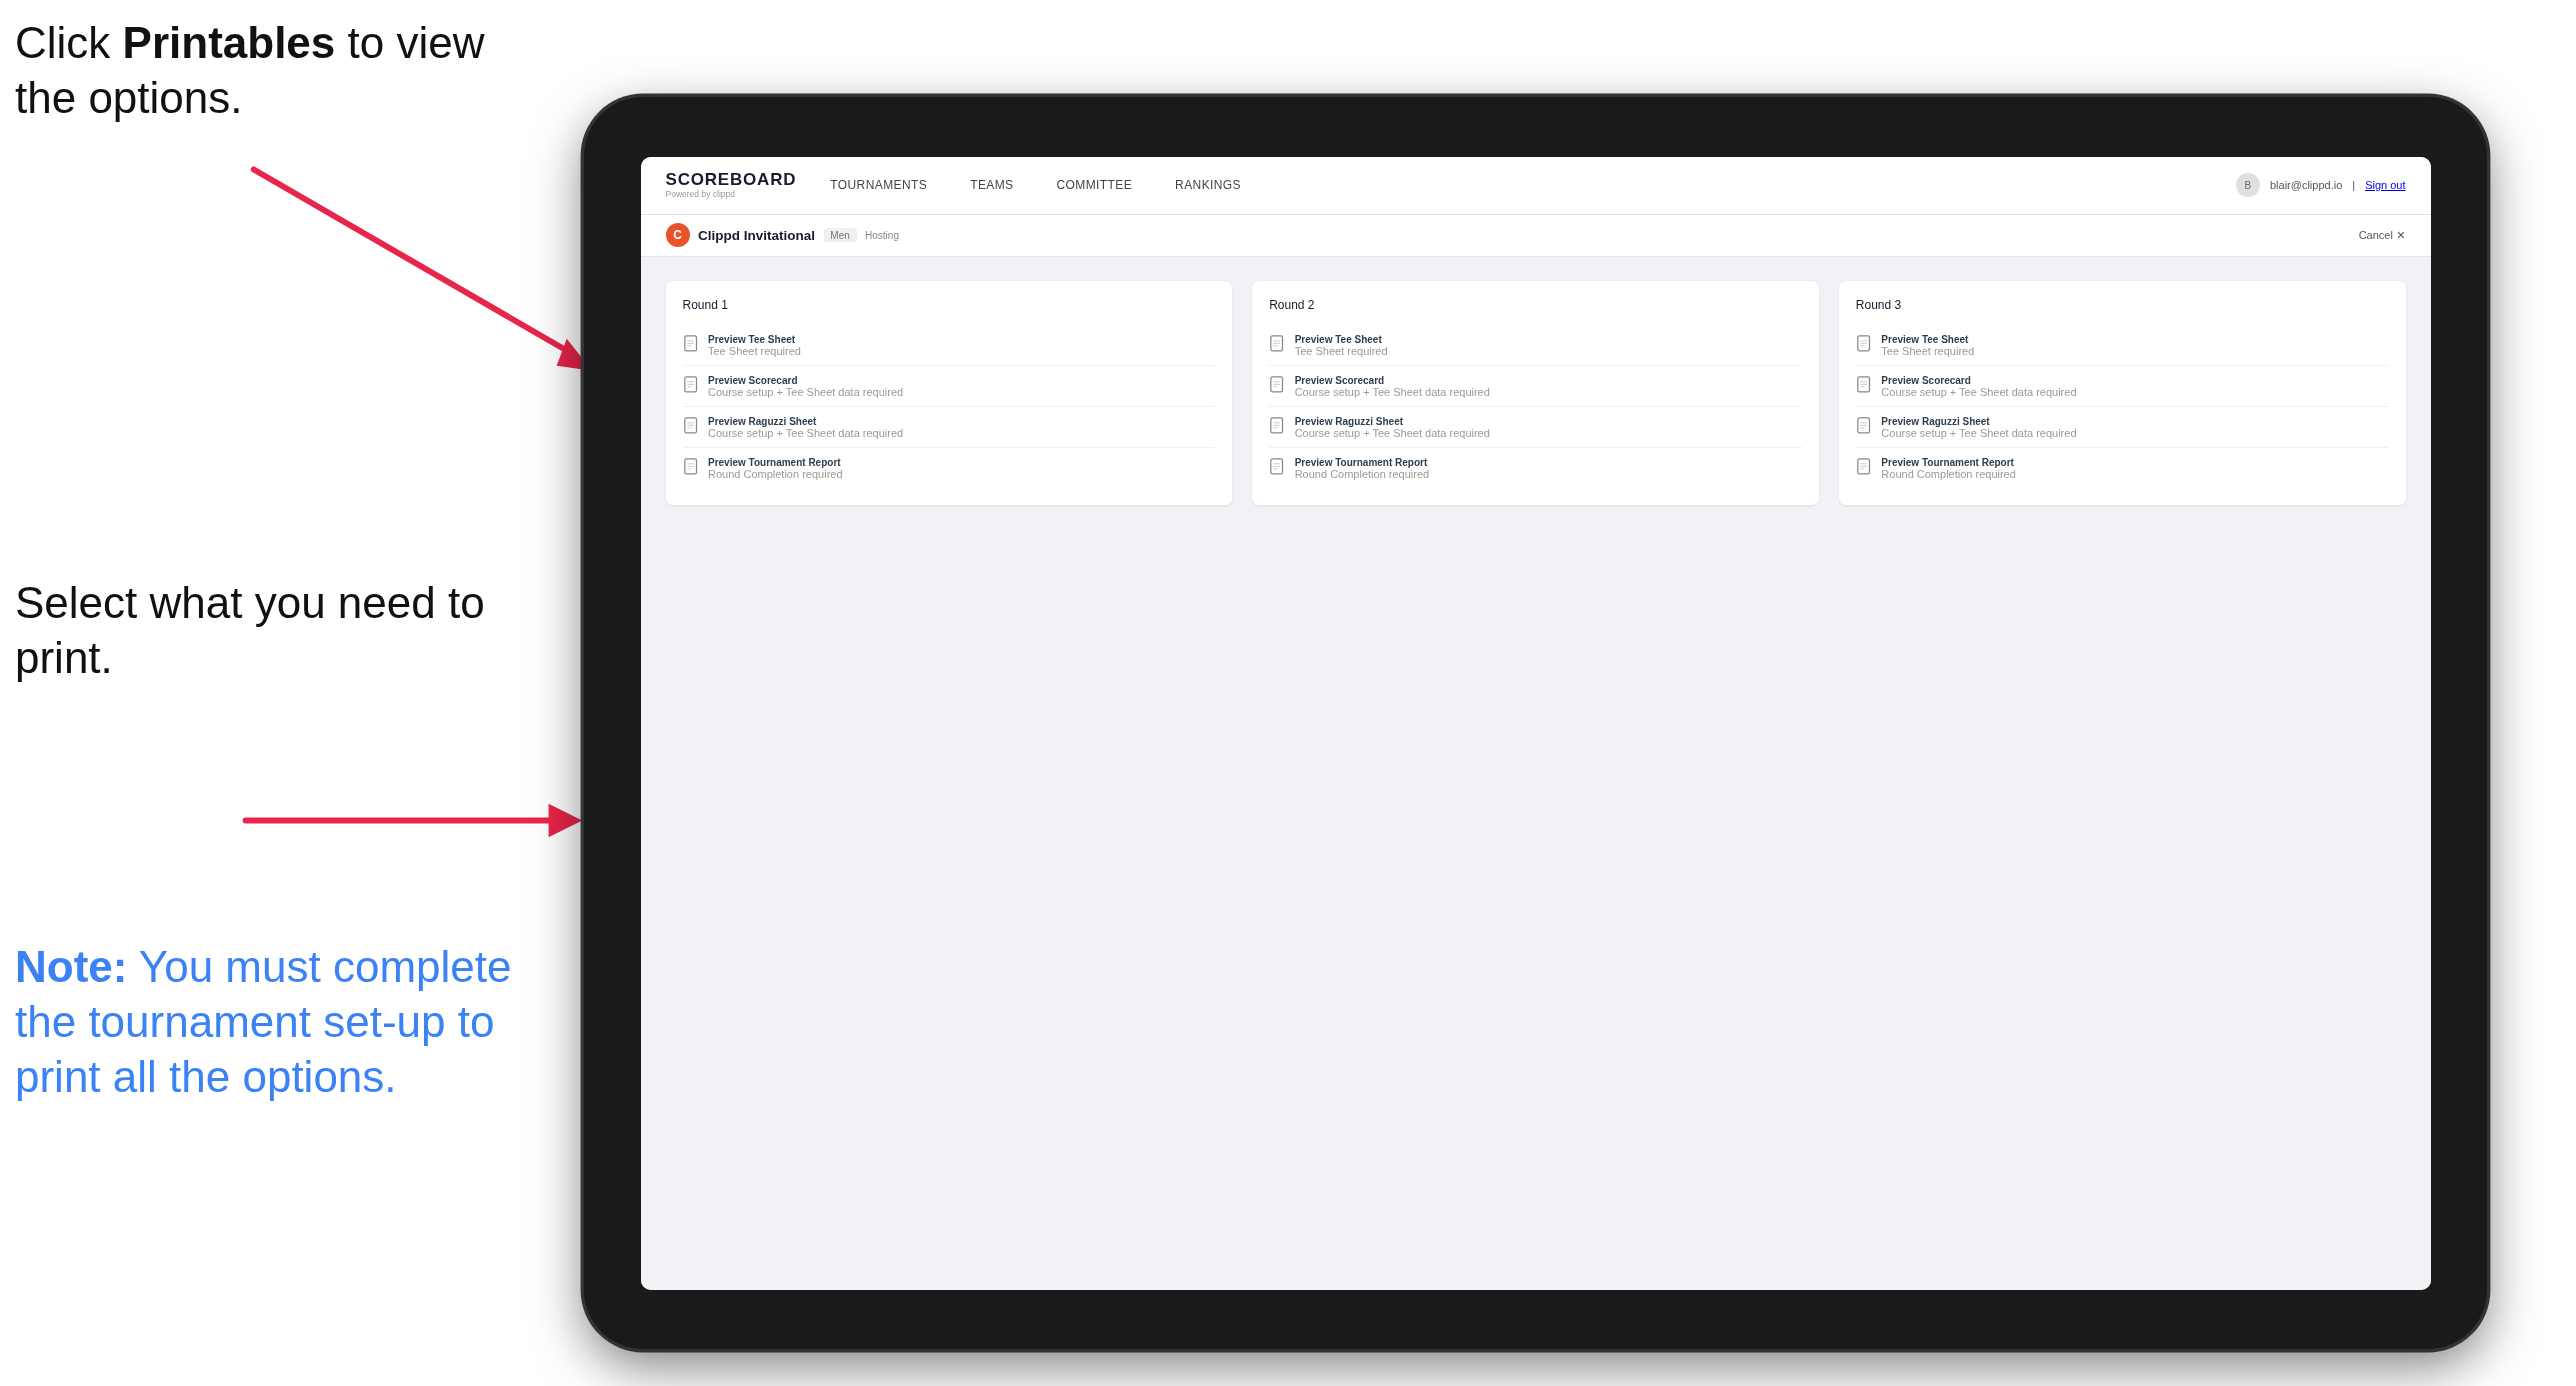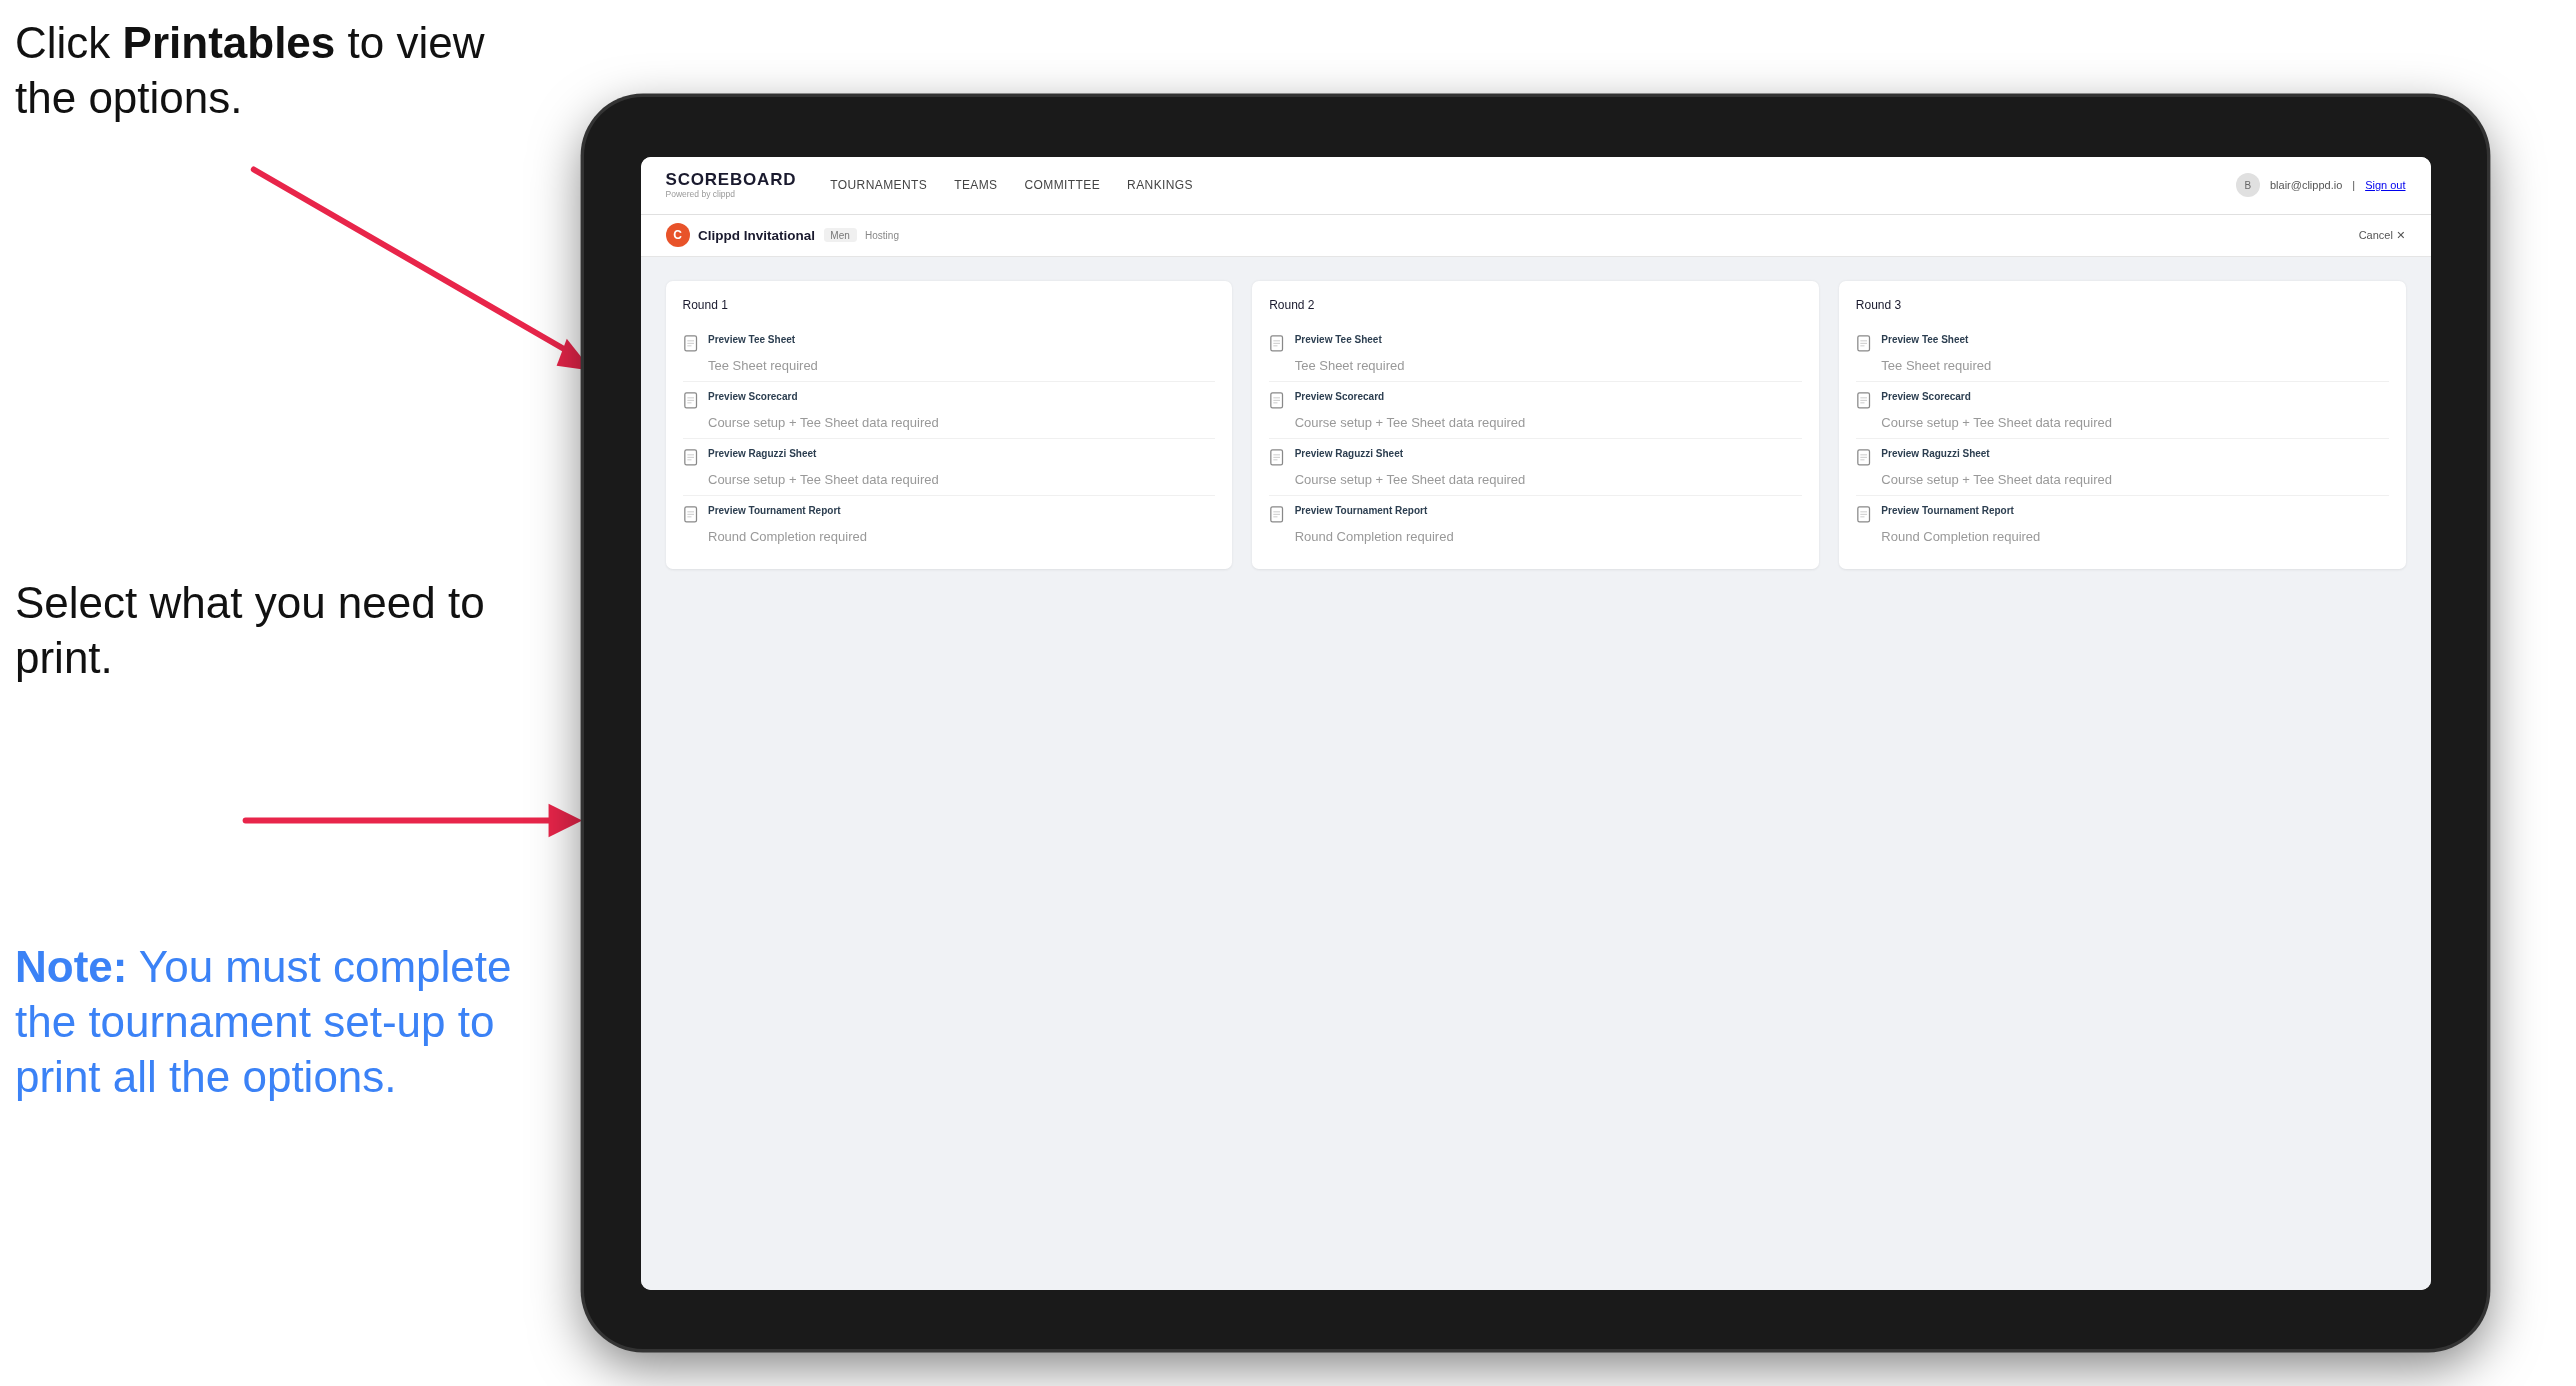--- a/index.html
+++ b/index.html
@@ -99,21 +99,21 @@
       color: #1a1a2e;
       letter-spacing: 0.8px;
     }
     .scoreboard-brand .brand-sub {
       font-size: 8.5px;
       color: #999;
     }
 
     .top-nav-links {
       display: flex;
-      gap: 27px;
+      gap: 43px;
       align-items: center;
     }
     .top-nav-links a {
       font-size: 12px;
       color: #444;
       text-decoration: none;
       font-weight: 500;
       letter-spacing: 0.4px;
     }
 
@@ -257,23 +257,23 @@
     .print-item-icon svg {
       width: 100%;
       height: 100%;
     }
     .print-item-text .item-title {
       font-size: 10px;
       font-weight: 600;
       color: #2c3e50;
     }
     .print-item-text .item-subtitle {
-      font-size: 13px;
+      font-size: 11px;
       color: #999;
-      margin-top: 13px;
+      margin-top: 0;
     }
 
     
     .arrow-svg {
       position: absolute;
     }
   </style>
 </head>
 <body>
 

